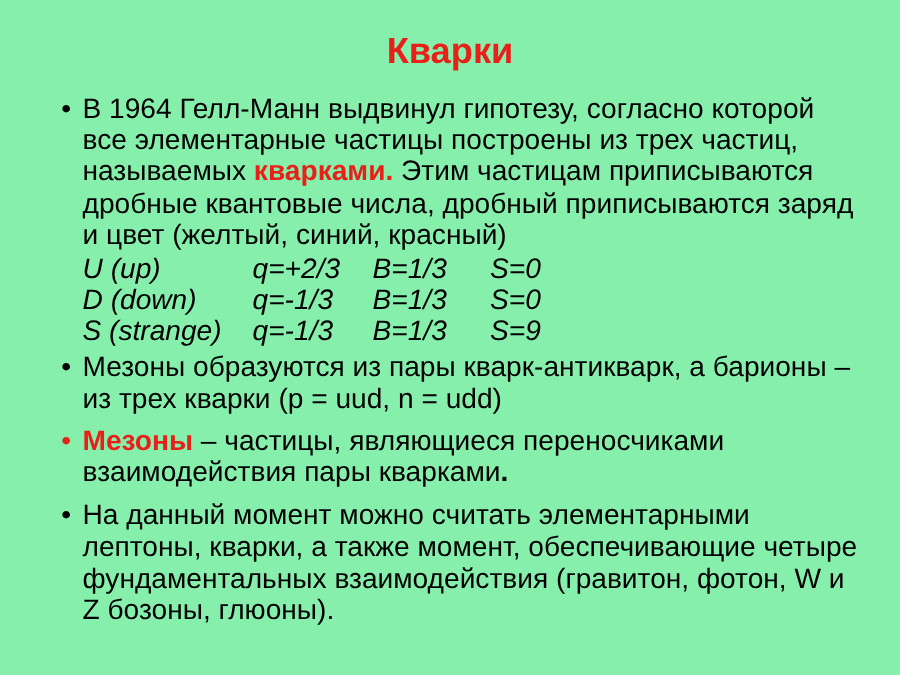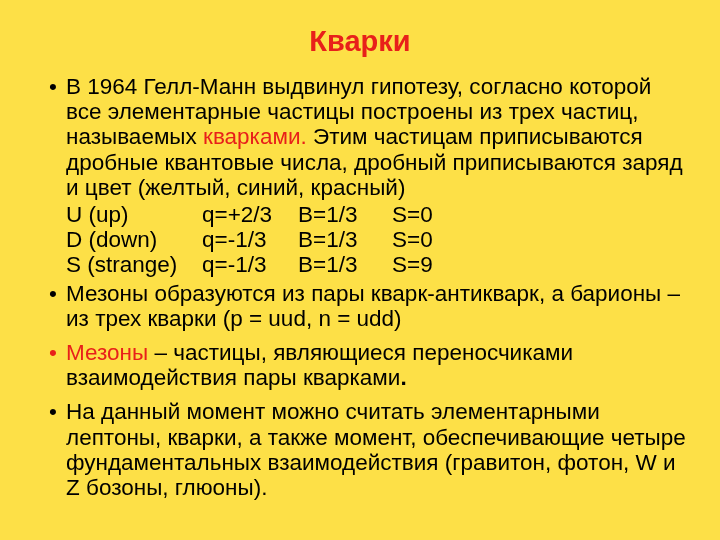--- a/index.html
+++ b/index.html
@@ -14,21 +14,21 @@
     overflow: hidden;
     font-family: "Liberation Sans", "DejaVu Sans", sans-serif;
     color: #000000;
     -webkit-font-smoothing: antialiased;
   }
 
   .slide {
     position: relative;
     width: 720px;
     height: 540px;
-    background: #fde047;
+    background: #86efac;
     box-sizing: border-box;
   }
 
   
   .slide-title {
     position: absolute;
     top: 24px;
     left: 0;
     width: 720px;
     text-align: center;
@@ -69,38 +69,39 @@
   .bullet-item.accent .dot {
     color: #e8201a;
   }
 
   .bullet-text {
     display: block;
   }
 
   .red {
     color: #e8201a;
-    font-weight: normal;
+    font-weight: bold;
   }
 
   .bold {
     font-weight: bold;
   }
 
   
   .quark-table {
     padding-left: 26px;
     font-size: 22.5px;
     line-height: 25.2px;
     margin-top: 0px;
     margin-bottom: 3px;
   }
 
   .quark-row {
     white-space: nowrap;
+    font-style: italic;
   }
 
   .qc-name {
     display: inline-block;
     width: 136px;
   }
   .qc-charge {
     display: inline-block;
     width: 96px;
   }

